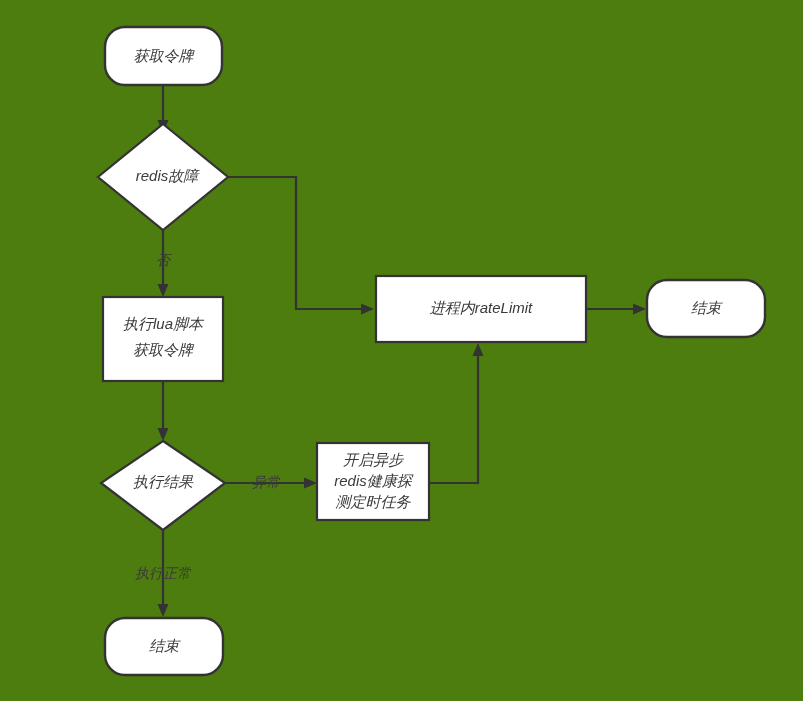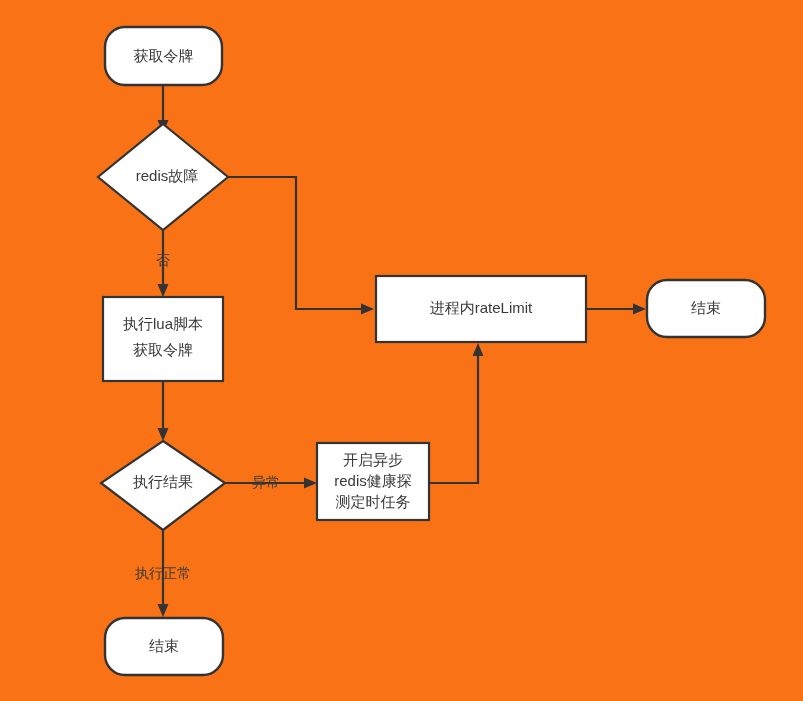--- a/index.html
+++ b/index.html
@@ -7,22 +7,23 @@
     padding: 0;
     background: #ffffff;
   }
   body {
     font-family: "Liberation Sans", "DejaVu Sans", sans-serif;
   }
   #canvas {
     position: relative;
     width: 803px;
     height: 701px;
-    background: #f97316;
+    background: #4d7c0f;
     overflow: hidden;
+    font-style: italic;
   }
   #flow-svg {
     position: absolute;
     top: 0;
     left: 0;
     width: 803px;
     height: 701px;
   }
   .node-text {
     font-family: "Liberation Sans", "DejaVu Sans", sans-serif;

